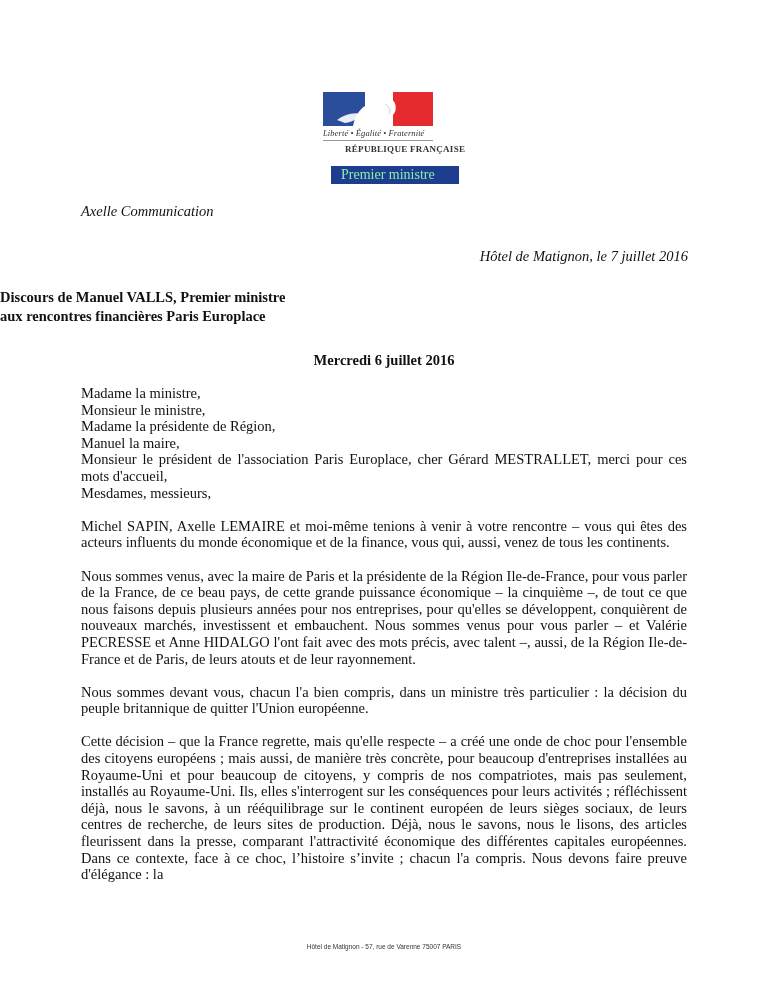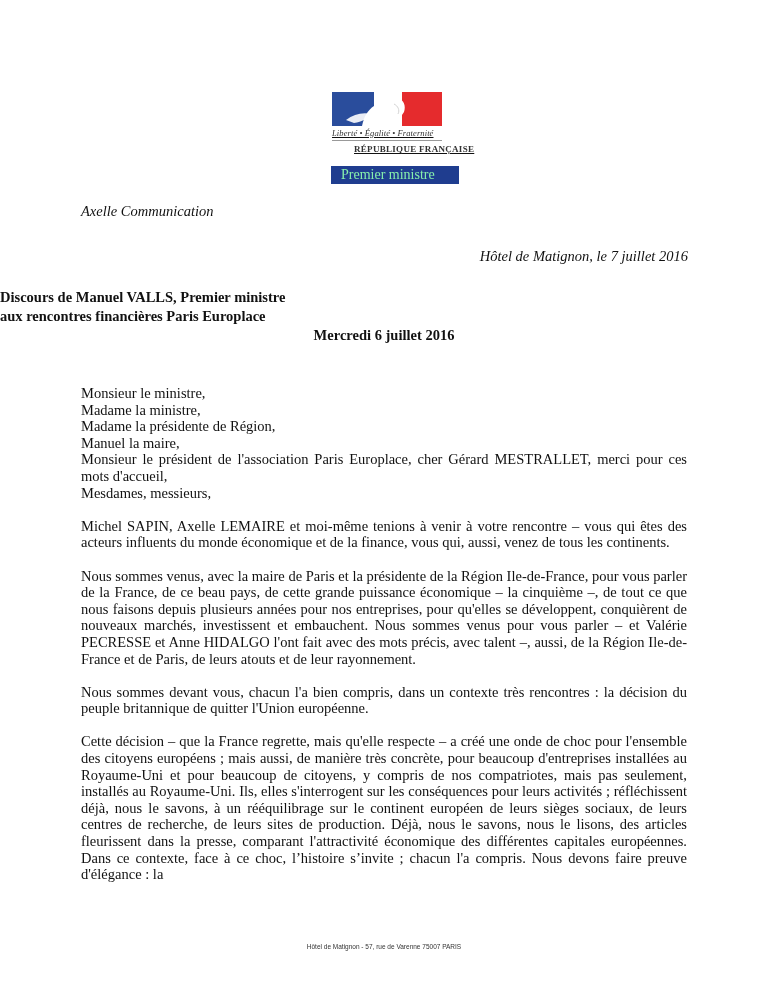--- a/index.html
+++ b/index.html
@@ -1,30 +1,30 @@
 <!DOCTYPE html>
 <html><head>
 <meta charset="utf-8">
 <style>
   html, body { margin: 0; padding: 0; background: #ffffff; }
   body { width: 768px; height: 994px; position: relative; overflow: hidden; font-family: "Liberation Serif", serif; color: #111; }
-  .logo { position: absolute; left: 332px; top: 92px; width: 130px; text-decoration: underline; }
+  .logo { position: absolute; left: 323px; top: 92px; width: 130px; }
   .flag { position: relative; width: 110px; height: 34px; }
   .flag .blue { position: absolute; left: 0; top: 0; width: 42px; height: 34px; background: #2a4d9c; }
   .flag .white { position: absolute; left: 42px; top: 0; width: 28px; height: 34px; background: #ffffff; }
   .flag .red { position: absolute; left: 70px; top: 0; width: 40px; height: 34px; background: #e52b2d; }
   .flag svg { position: absolute; left: 0; top: 0; }
   .motto { font-family: "Liberation Serif", serif; font-style: italic; font-size: 8.5px; color: #333; margin-top: 2px; white-space: nowrap; letter-spacing: 0.1px; }
   .motto-line { width: 110px; height: 1px; background: #999; margin-top: 2px; }
   .republique { font-family: "Liberation Serif", serif; font-weight: bold; font-size: 9px; color: #333; margin-top: 3px; letter-spacing: 0.3px; white-space: nowrap; padding-left: 22px; }
   .banner { position: absolute; left: 331px; top: 166px; width: 128px; height: 18px; background: #1f3d8f; color: #86efac; font-family: "Liberation Serif", serif; font-size: 14px; line-height: 18px; padding-left: 10px; box-sizing: border-box; white-space: nowrap; }
   .service { position: absolute; left: 81px; top: 203px; font-style: italic; font-size: 14.5px; }
   .dateline { position: absolute; right: 80px; top: 248px; font-size: 14.5px; font-style: italic; }
   .title { position: absolute; left: 0; width: 620px; text-align: left; top: 288px; font-weight: bold; font-size: 14.5px; line-height: 19px; }
-  .subdate { position: absolute; left: 0; width: 768px; text-align: center; top: 327px; font-weight: bold; font-size: 14.5px; }
+  .subdate { position: absolute; left: 0; width: 768px; text-align: center; top: 352px; font-weight: bold; font-size: 14.5px; }
   .body { position: absolute; left: 81px; top: 385px; width: 606px; font-size: 14.5px; line-height: 16.6px; }
   .body p { margin: 0 0 16.6px 0; text-align: justify; }
   .salute-last { text-align-last: left; }
   .footer { position: absolute; left: 0; width: 768px; top: 943px; text-align: center; font-family: "Liberation Sans", sans-serif; font-size: 6.5px; color: #333; }
 </style>
 </head>
 <body>
 
 <div class="logo">
   <div class="flag">
@@ -47,26 +47,26 @@
 <div class="dateline">Hôtel de Matignon, le 7 juillet 2016</div>
 
 <div class="title">
   <div>Discours de Manuel VALLS, Premier ministre</div>
   <div>aux rencontres financières Paris Europlace</div>
 </div>
 <div class="subdate">Mercredi 6 juillet 2016</div>
 
 <div class="body">
   <p class="salutes">
+    <span style="display:block">Madame la ministre,</span>
     <span style="display:block">Monsieur le ministre,</span>
-    <span style="display:block">Madame la ministre,</span>
     <span style="display:block">Madame la présidente de Région,</span>
     <span style="display:block">Manuel la maire,</span>
     <span style="display:block;text-align:justify" class="salute-last">Monsieur le président de l'association Paris Europlace, cher Gérard MESTRALLET, merci pour ces mots d'accueil,</span>
     <span style="display:block">Mesdames, messieurs,</span>
   </p>
   <p>Michel SAPIN, Axelle LEMAIRE et moi-même tenions à venir à votre rencontre – vous qui êtes des acteurs influents du monde économique et de la finance, vous qui, aussi, venez de tous les continents.</p>
   <p>Nous sommes venus, avec la maire de Paris et la présidente de la Région Ile-de-France, pour vous parler de la France, de ce beau pays, de cette grande puissance économique – la cinquième –, de tout ce que nous faisons depuis plusieurs années pour nos entreprises, pour qu'elles se développent, conquièrent de nouveaux marchés, investissent et embauchent. Nous sommes venus pour vous parler – et Valérie PECRESSE et Anne HIDALGO l'ont fait avec des mots précis, avec talent –, aussi, de la Région Ile-de-France et de Paris, de leurs atouts et de leur rayonnement.</p>
-  <p>Nous sommes devant vous, chacun l'a bien compris, dans un contexte très rencontres : la décision du peuple britannique de quitter l'Union européenne.</p>
+  <p>Nous sommes devant vous, chacun l'a bien compris, dans un ministre très particulier : la décision du peuple britannique de quitter l'Union européenne.</p>
   <p>Cette décision – que la France regrette, mais qu'elle respecte – a créé une onde de choc pour l'ensemble des citoyens européens ; mais aussi, de manière très concrète, pour beaucoup d'entreprises installées au Royaume-Uni et pour beaucoup de citoyens, y compris de nos compatriotes, mais pas seulement, installés au Royaume-Uni. Ils, elles s'interrogent sur les conséquences pour leurs activités ; réfléchissent déjà, nous le savons, à un rééquilibrage sur le continent européen de leurs sièges sociaux, de leurs centres de recherche, de leurs sites de production. Déjà, nous le savons, nous le lisons, des articles fleurissent dans la presse, comparant l'attractivité économique des différentes capitales européennes. Dans ce contexte, face à ce choc, l’histoire s’invite ; chacun l'a compris. Nous devons faire preuve d'élégance : la</p>
 </div>
 
 <div class="footer">Hôtel de Matignon - 57, rue de Varenne 75007 PARIS</div>
 
 </body></html>

